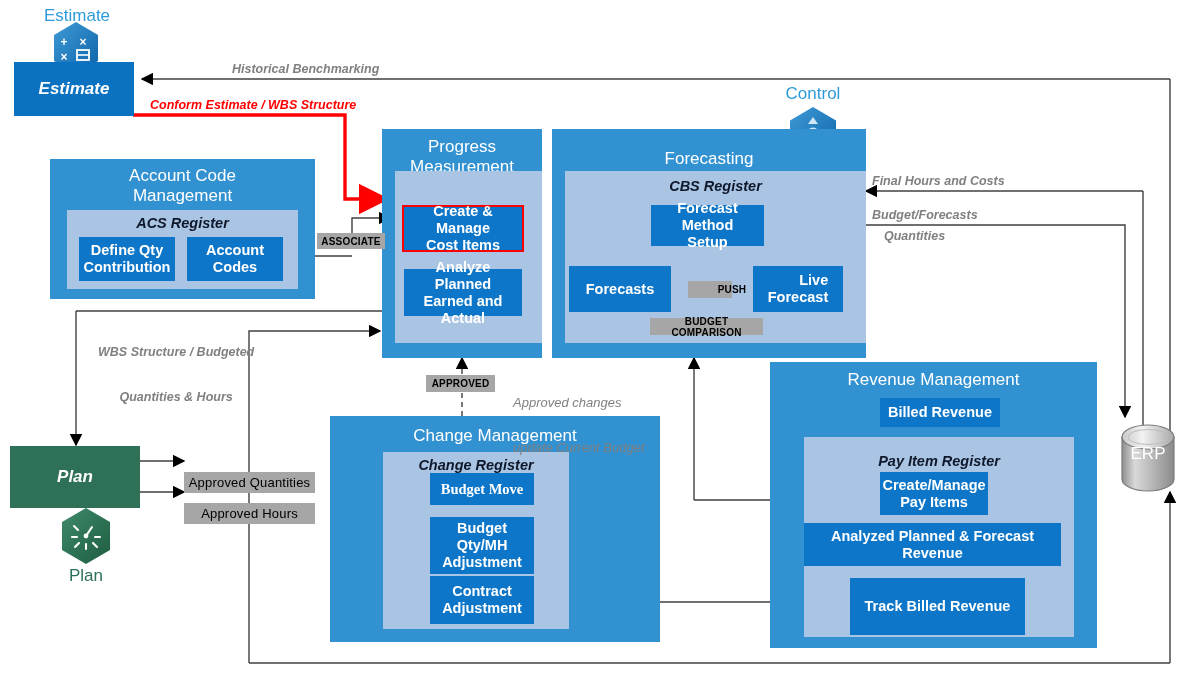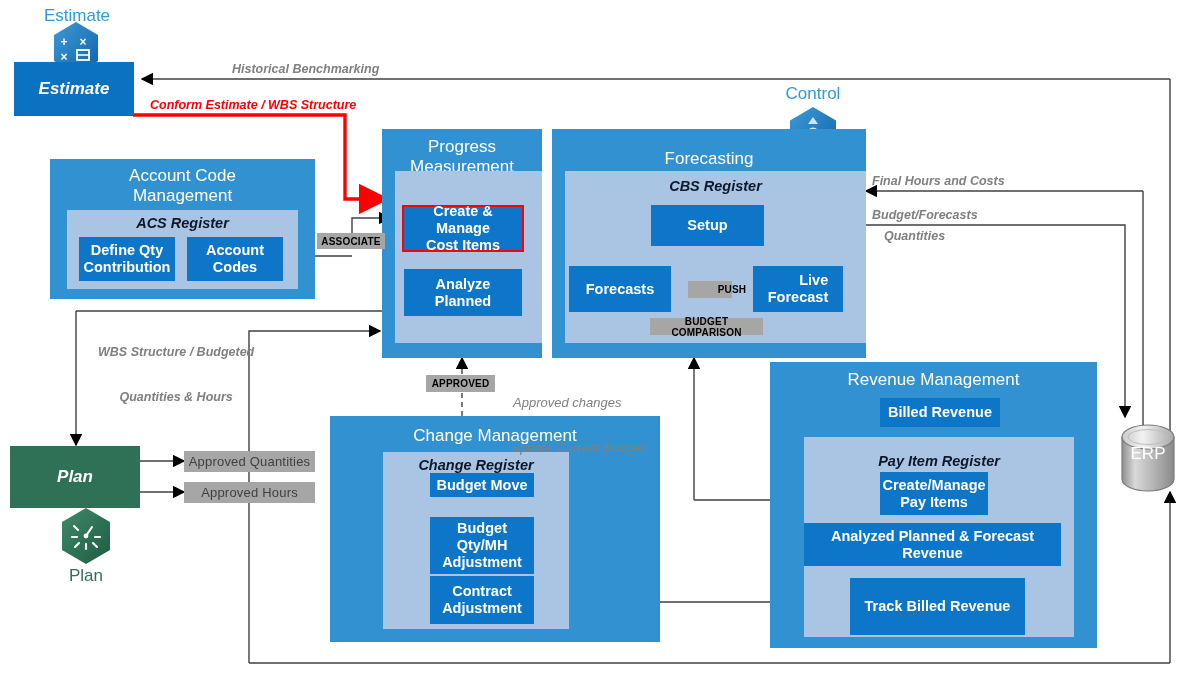--- a/index.html
+++ b/index.html
@@ -16,21 +16,21 @@
   .register{background:#a9c5e3;}
   .register-title{position:absolute;left:0;right:0;text-align:center;color:#0f172a;
                   font-size:14.5px;font-style:italic;font-weight:700;line-height:17px;}
   
   .leaf{background:#0e76c8;color:#fff;display:flex;align-items:center;justify-content:center;
         text-align:center;font-size:14.5px;font-weight:700;line-height:17px;padding:2px;}
   .leaf.hl{border:2px solid #ff0000;}
   
   .chip{background:#a6a6a6;color:#000;display:flex;align-items:center;justify-content:center;
         text-align:center;font-size:10px;font-weight:700;letter-spacing:.2px;}
-  .chip.big{font-size:13px;font-weight:400;background:#a6a6a6;color:#404040;}
+  .chip.big{font-size:13px;font-weight:400;background:#a6a6a6;color:#000000;margin-top:21px;}
   
   .flowlabel{position:absolute;color:#808080;font-size:12.5px;font-style:italic;
              line-height:15px;font-weight:700;white-space:pre;}
   .flowlabel.red{color:#ff0000;}
   
   .prod{display:flex;align-items:center;justify-content:center;color:#fff;
         font-size:17px;font-style:italic;font-weight:700;}
   .prod.estimate{background:#0a72c0;}
   .prod.plan{background:#2e7157;}
   .prodcap{position:absolute;text-align:center;font-size:17px;}
@@ -205,31 +205,33 @@
   <div class="node register" style="left:395px;top:171px;width:147px;height:172px;"></div>
   <div class="node leaf hl" style="left:402px;top:205px;width:122px;height:47px;">
     <div>
       <div>Create &amp; Manage</div>
       <div>Cost Items</div>
     </div>
   </div>
   <div class="node leaf" style="left:404px;top:269px;width:118px;height:47px;">
     <div>
       <div>Analyze Planned</div>
+      <div>Earned and Actual</div>
     </div>
   </div>
 
   <div class="node module" style="left:552px;top:129px;width:314px;height:229px;">
     <div class="module-title" style="top:20px;">Forecasting</div>
   </div>
   <div class="node register" style="left:565px;top:171px;width:301px;height:172px;">
     <div class="register-title" style="top:7px;">CBS Register</div>
   </div>
   <div class="node leaf" style="left:651px;top:205px;width:113px;height:41px;">
     <div>
+      <div>Forecast Method</div>
       <div>Setup</div>
     </div>
   </div>
   <div class="node leaf" style="left:569px;top:266px;width:102px;height:46px;">
     <span>Forecasts</span>
   </div>
   <div class="node leaf" style="left:753px;top:266px;width:90px;height:46px;text-align:right;">
     <div>
       <div>Live</div>
       <div>Forecast</div>
@@ -239,21 +241,21 @@
   <div class="node chip" style="left:650px;top:318px;width:113px;height:17px;">BUDGET COMPARISON</div>
 
   <div class="prodcap est" style="left:762px;top:84px;width:102px;">Control</div>
 
   <div class="node module" style="left:330px;top:416px;width:330px;height:226px;">
     <div class="module-title" style="top:10px;">Change Management</div>
   </div>
   <div class="node register" style="left:383px;top:452px;width:186px;height:177px;">
     <div class="register-title" style="top:5px;">Change Register</div>
   </div>
-  <div class="node leaf" style="left:430px;top:473px;width:104px;height:24px;">
+  <div class="node leaf" style="left:430px;top:473px;width:104px;height:32px;font-family:Liberation Serif, serif;">
     <span>Budget Move</span>
   </div>
   <div class="node leaf" style="left:430px;top:517px;width:104px;height:57px;">
     <div>
       <div>Budget</div>
       <div>Qty/MH</div>
       <div>Adjustment</div>
     </div>
   </div>
   <div class="node leaf" style="left:430px;top:576px;width:104px;height:48px;">

